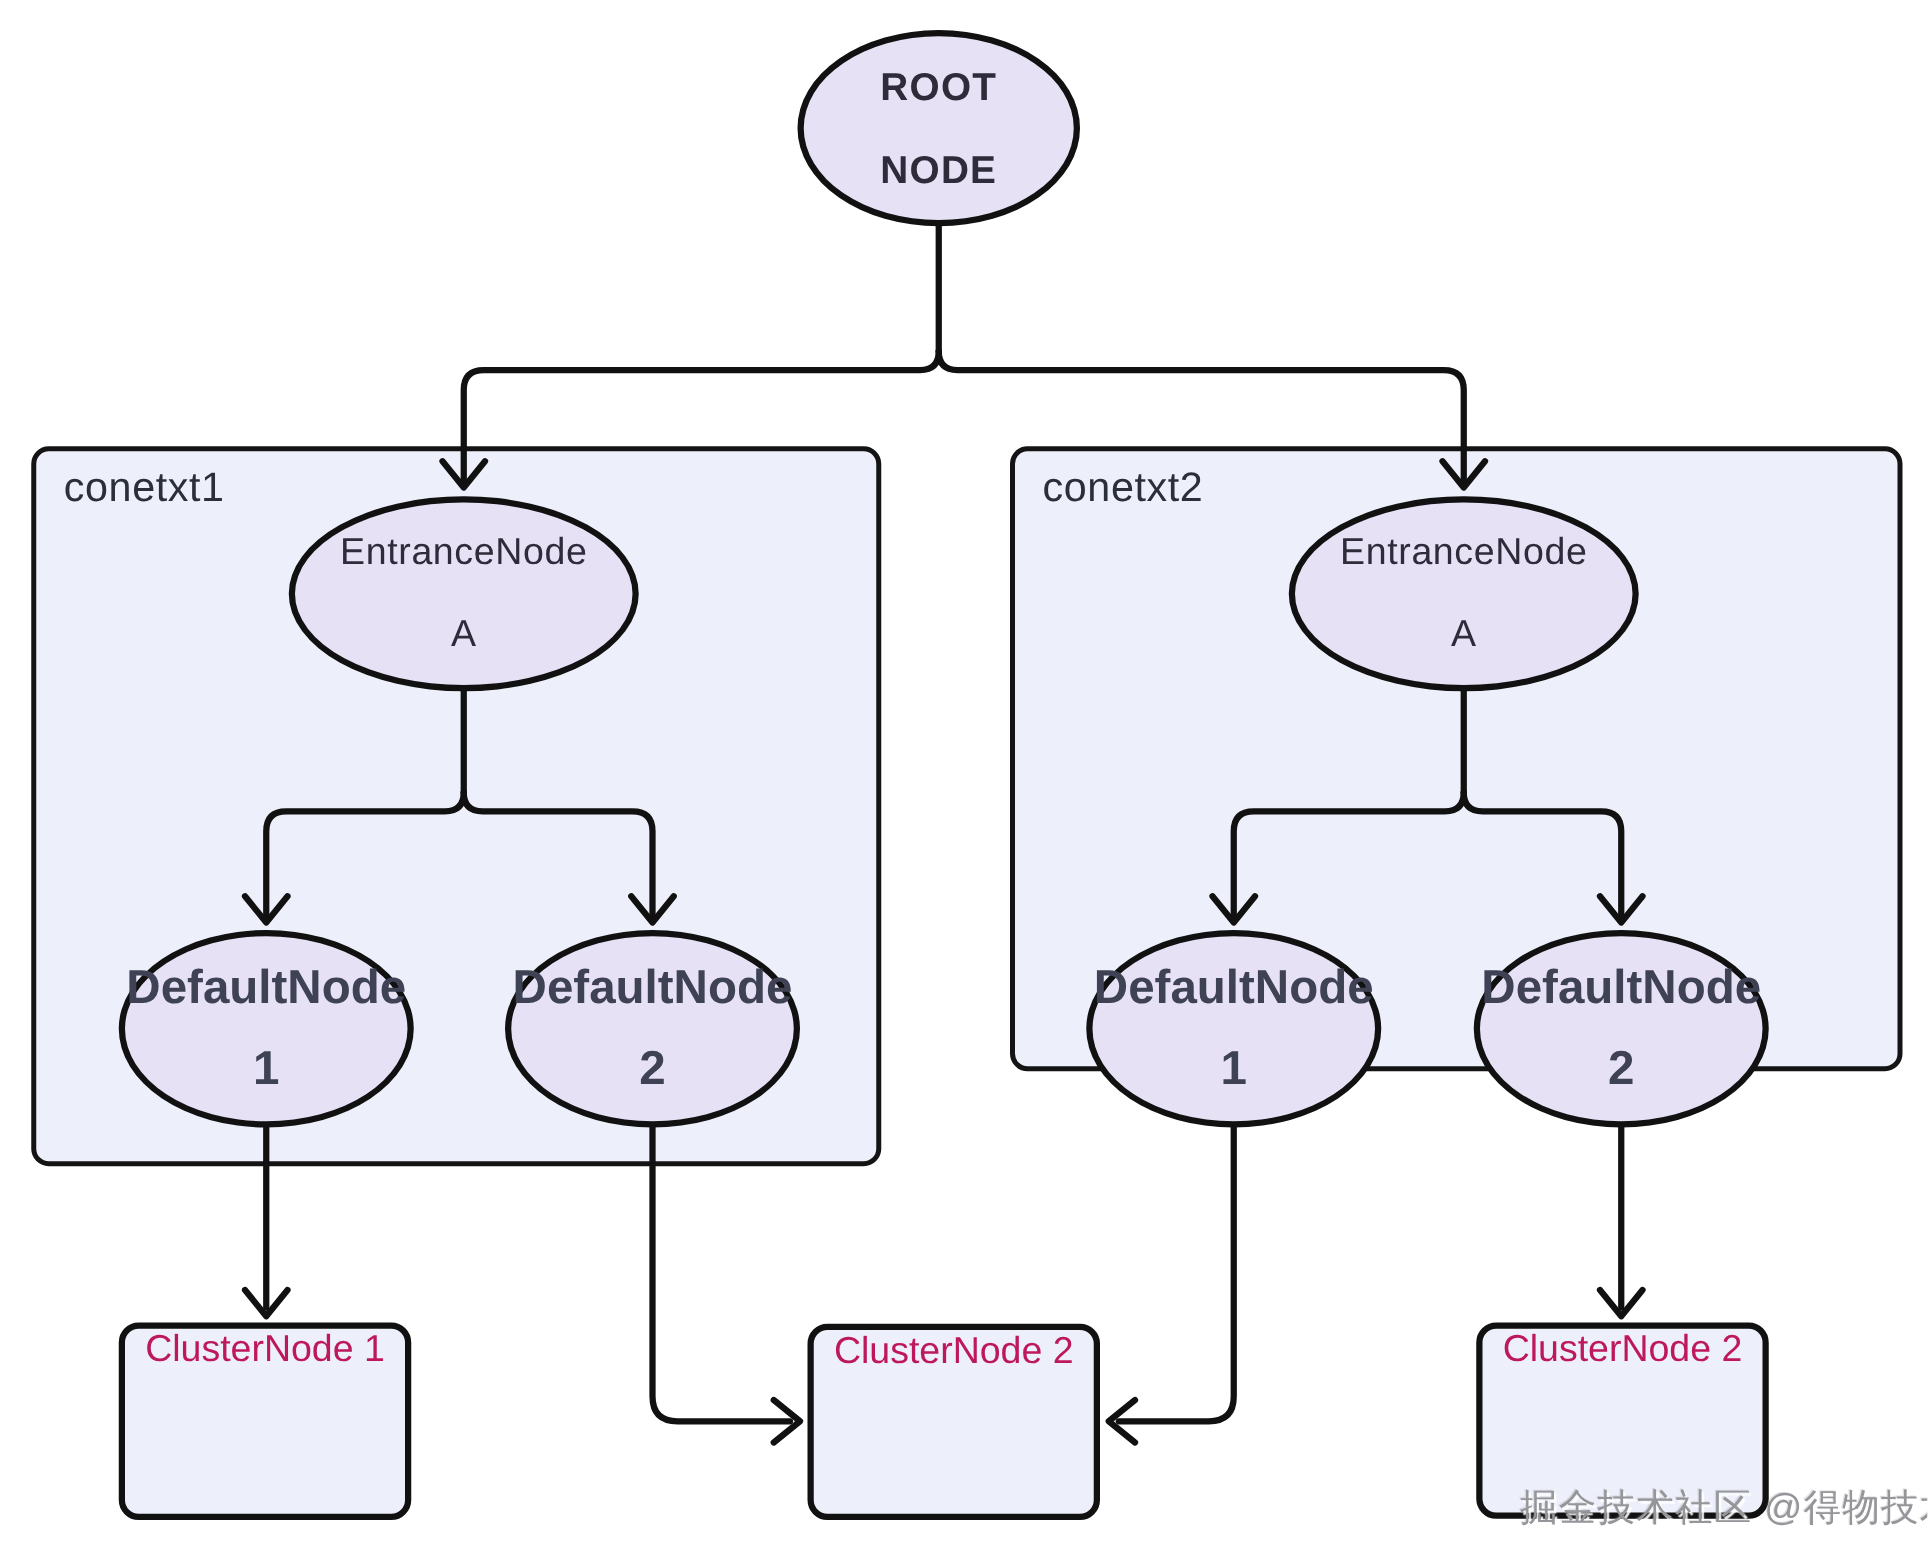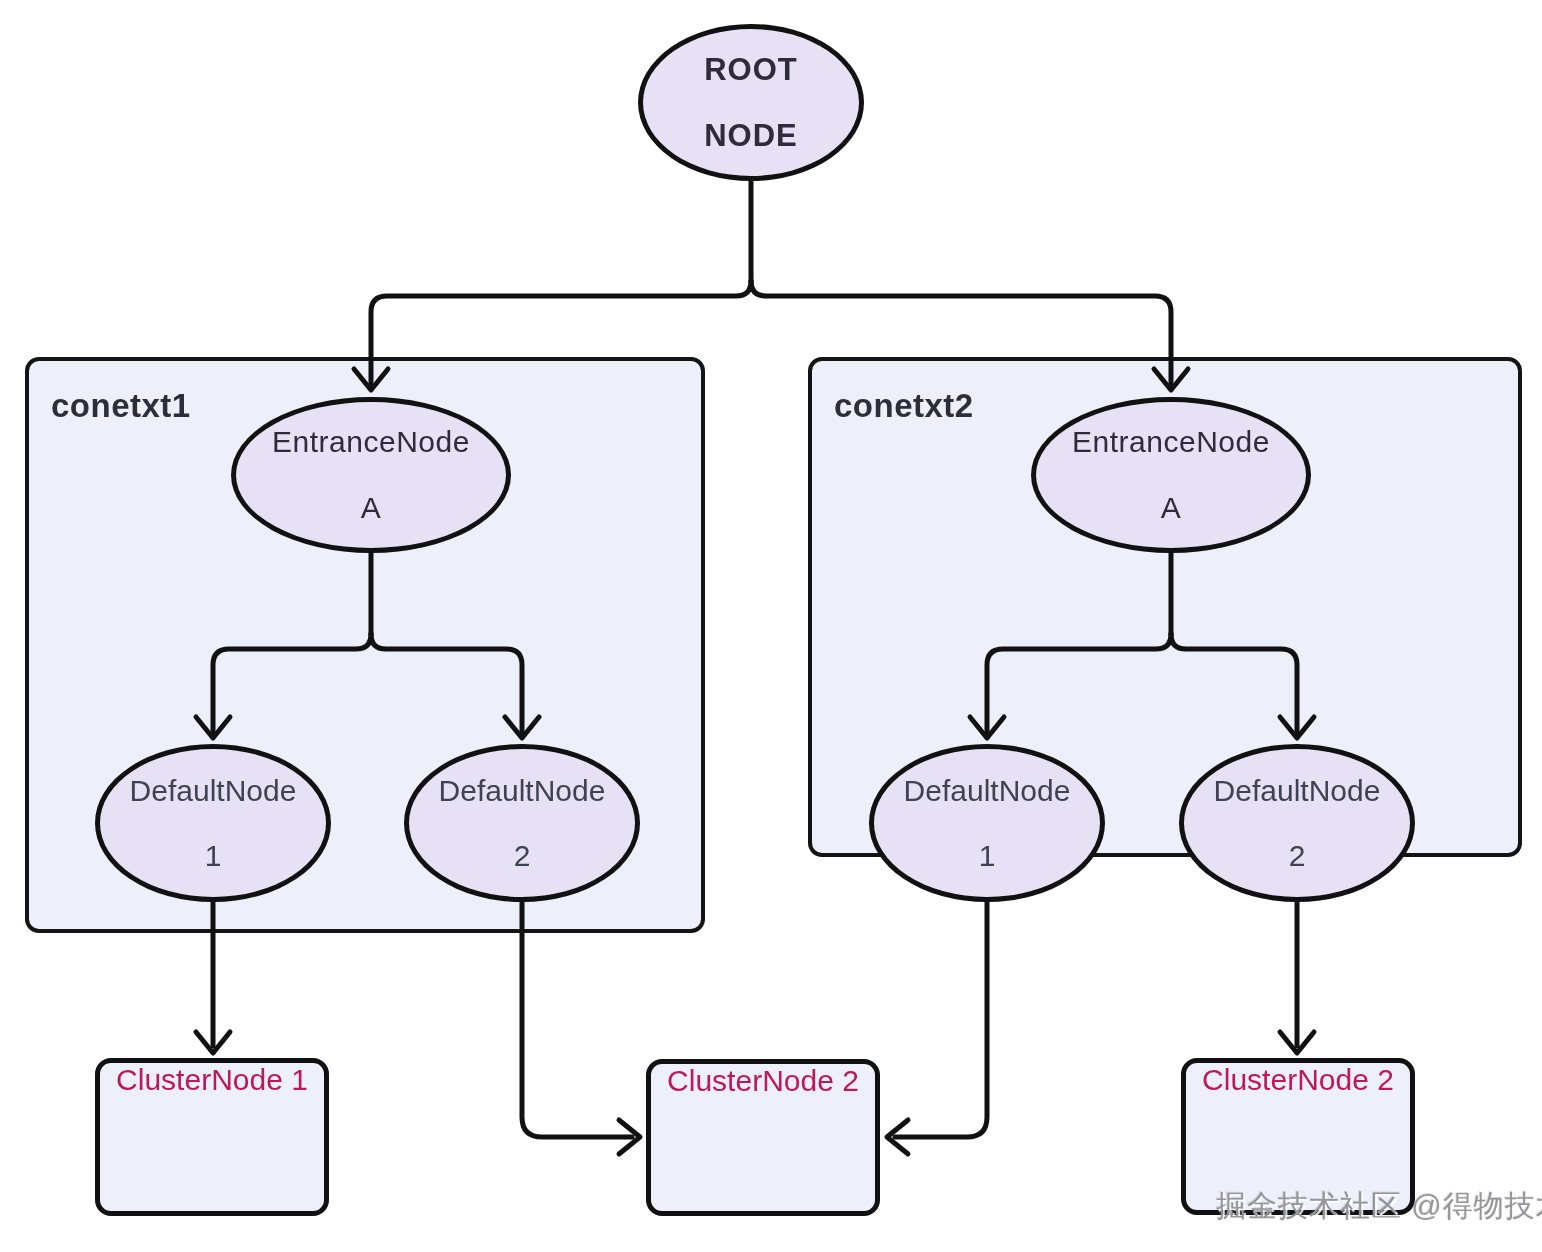--- a/index.html
+++ b/index.html
@@ -6,33 +6,33 @@
   #canvas {
     position:relative; width:1542px; height:1252px; overflow:hidden;
     background:#ffffff;
     font-family:"Liberation Sans", sans-serif;
   }
   .container-box {
     position:absolute; box-sizing:border-box;
     background:#edf0fa; border:4px solid #141414; border-radius:14px;
   }
   .container-label {
-    position:absolute; top:26px; left:22px;
-    font-size:33px; font-weight:700; color:#2b2f3a; letter-spacing:0.5px;
+    position:absolute; top:10px; left:22px;
+    font-size:33px; font-weight:400; color:#2b2f3a; letter-spacing:0.5px;
   }
   .ellipse {
     position:absolute; box-sizing:border-box;
     background:#e7e1f6; border:5px solid #111111; border-radius:50%;
     display:flex; flex-direction:column; align-items:center; justify-content:center;
     text-align:center;
   }
   .ellipse .ln { display:block; }
   .bold-node { font-size:30px; font-weight:400; color:#2e2b3a; line-height:42px; letter-spacing:0.5px; }
   .root-node-text { font-size:31px; font-weight:700; color:#2e2b3a; line-height:42px; letter-spacing:1px; }
-  .plain-node { font-size:30px; font-weight:400; color:#3e4254; line-height:41px; }
+  .plain-node { font-size:38px; font-weight:700; color:#3e4254; line-height:41px; }
   .cluster-box {
     position:absolute; box-sizing:border-box;
     background:#edf0fa; border:5px solid #111111; border-radius:16px;
     display:flex; align-items:flex-start; justify-content:center;
     font-size:30px; font-weight:400; color:#be185d;
   }
   svg.arrows { position:absolute; left:0; top:0; z-index:5; }
   svg.arrows path { fill:none; stroke:#111111; stroke-width:5; stroke-linecap:round; stroke-linejoin:round; }
   .node-layer { position:absolute; left:0; top:0; width:100%; height:100%; z-index:6; pointer-events:none; }
   .node-layer > div { pointer-events:auto;gap:24px; }

